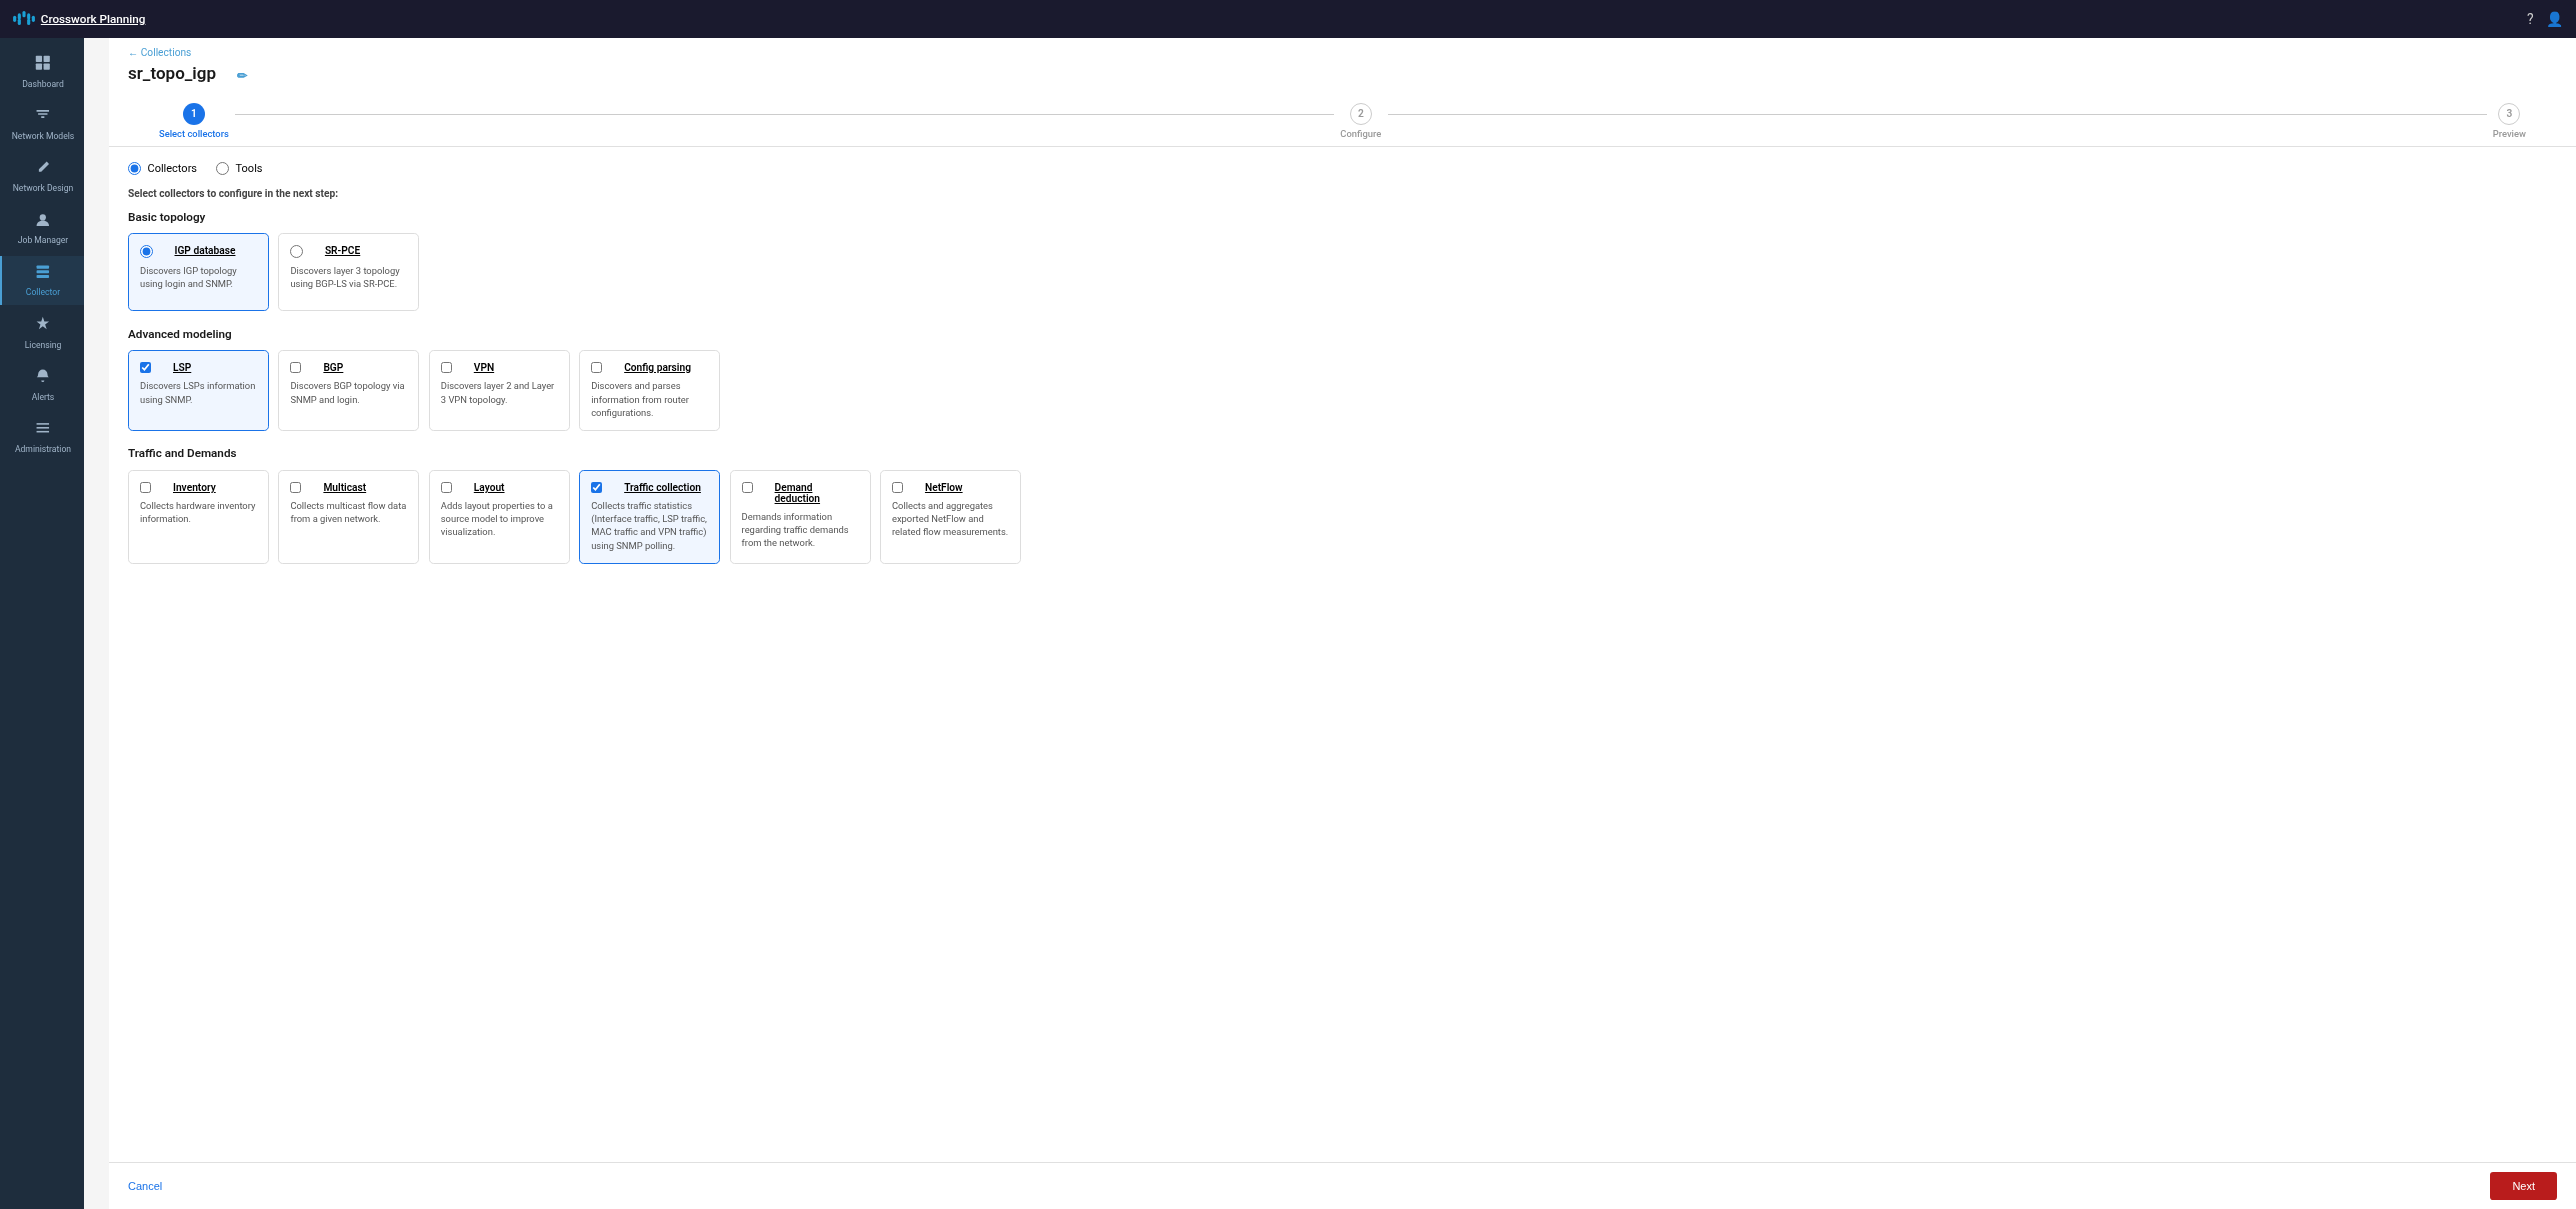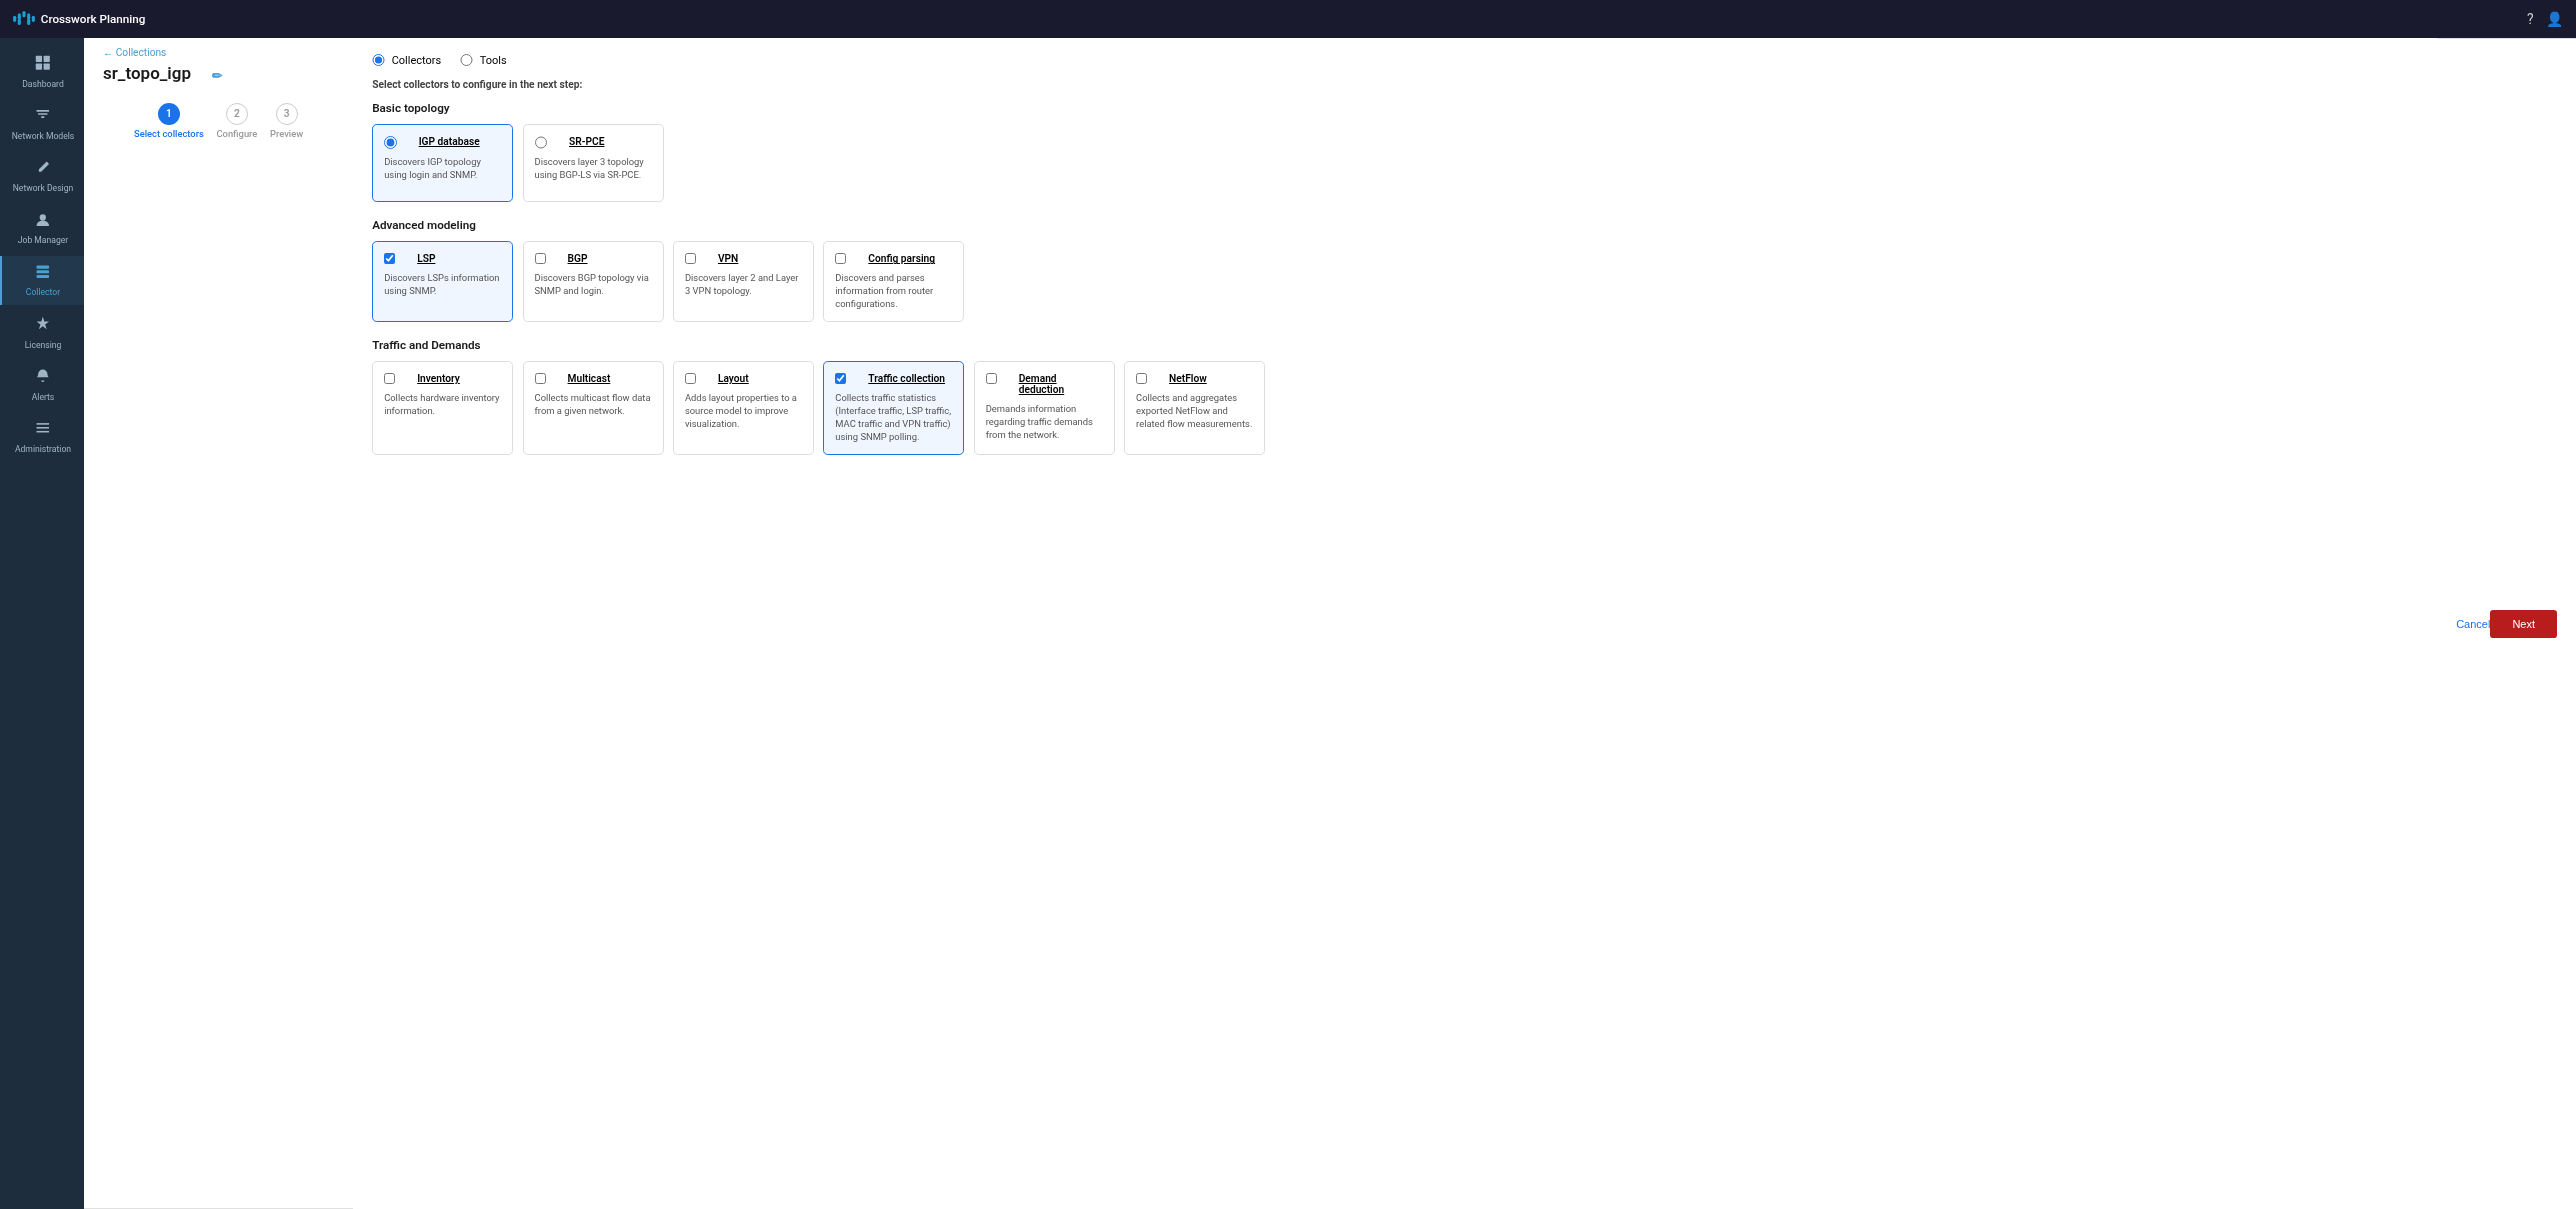--- a/index.html
+++ b/index.html
@@ -14,20 +14,21 @@
       padding: 0 12.5px;
       height: 38px;
       flex-shrink: 0;
     }
     .top-nav .brand {
       display: flex;
       align-items: center;
       gap: 6.3px;
       font-size: 11.7px;
       font-weight: 500;
+      text-decoration: underline;
     }
     .cisco-logo {
       width: 22px;
       height: 15.6px;
       display: flex;
       align-items: center;
       justify-content: center;
     }
     .top-nav-right {
       margin-left: auto;
@@ -75,23 +76,24 @@
       border-left: 2.3px solid #4a9fd4;
       background: rgba(74,159,212,0.1);
     }
     .sidebar-item .icon { font-size: 15.6px; }
     .sidebar-item .label { font-size: 8.6px; text-align: center; }
 
     
     .content-area {
       flex: 1;
       display: flex;
-      flex-direction: row;
+      flex-direction: column;
       overflow: hidden;
       background: #f5f5f5;
+      margin-left: 25px;
     }
 
     
     .page-header {
       background: white;
       padding: 9.4px 19px 0;
       border-bottom: 0.8px solid #e0e0e0;
     }
     .breadcrumb {
       font-size: 10.2px;

